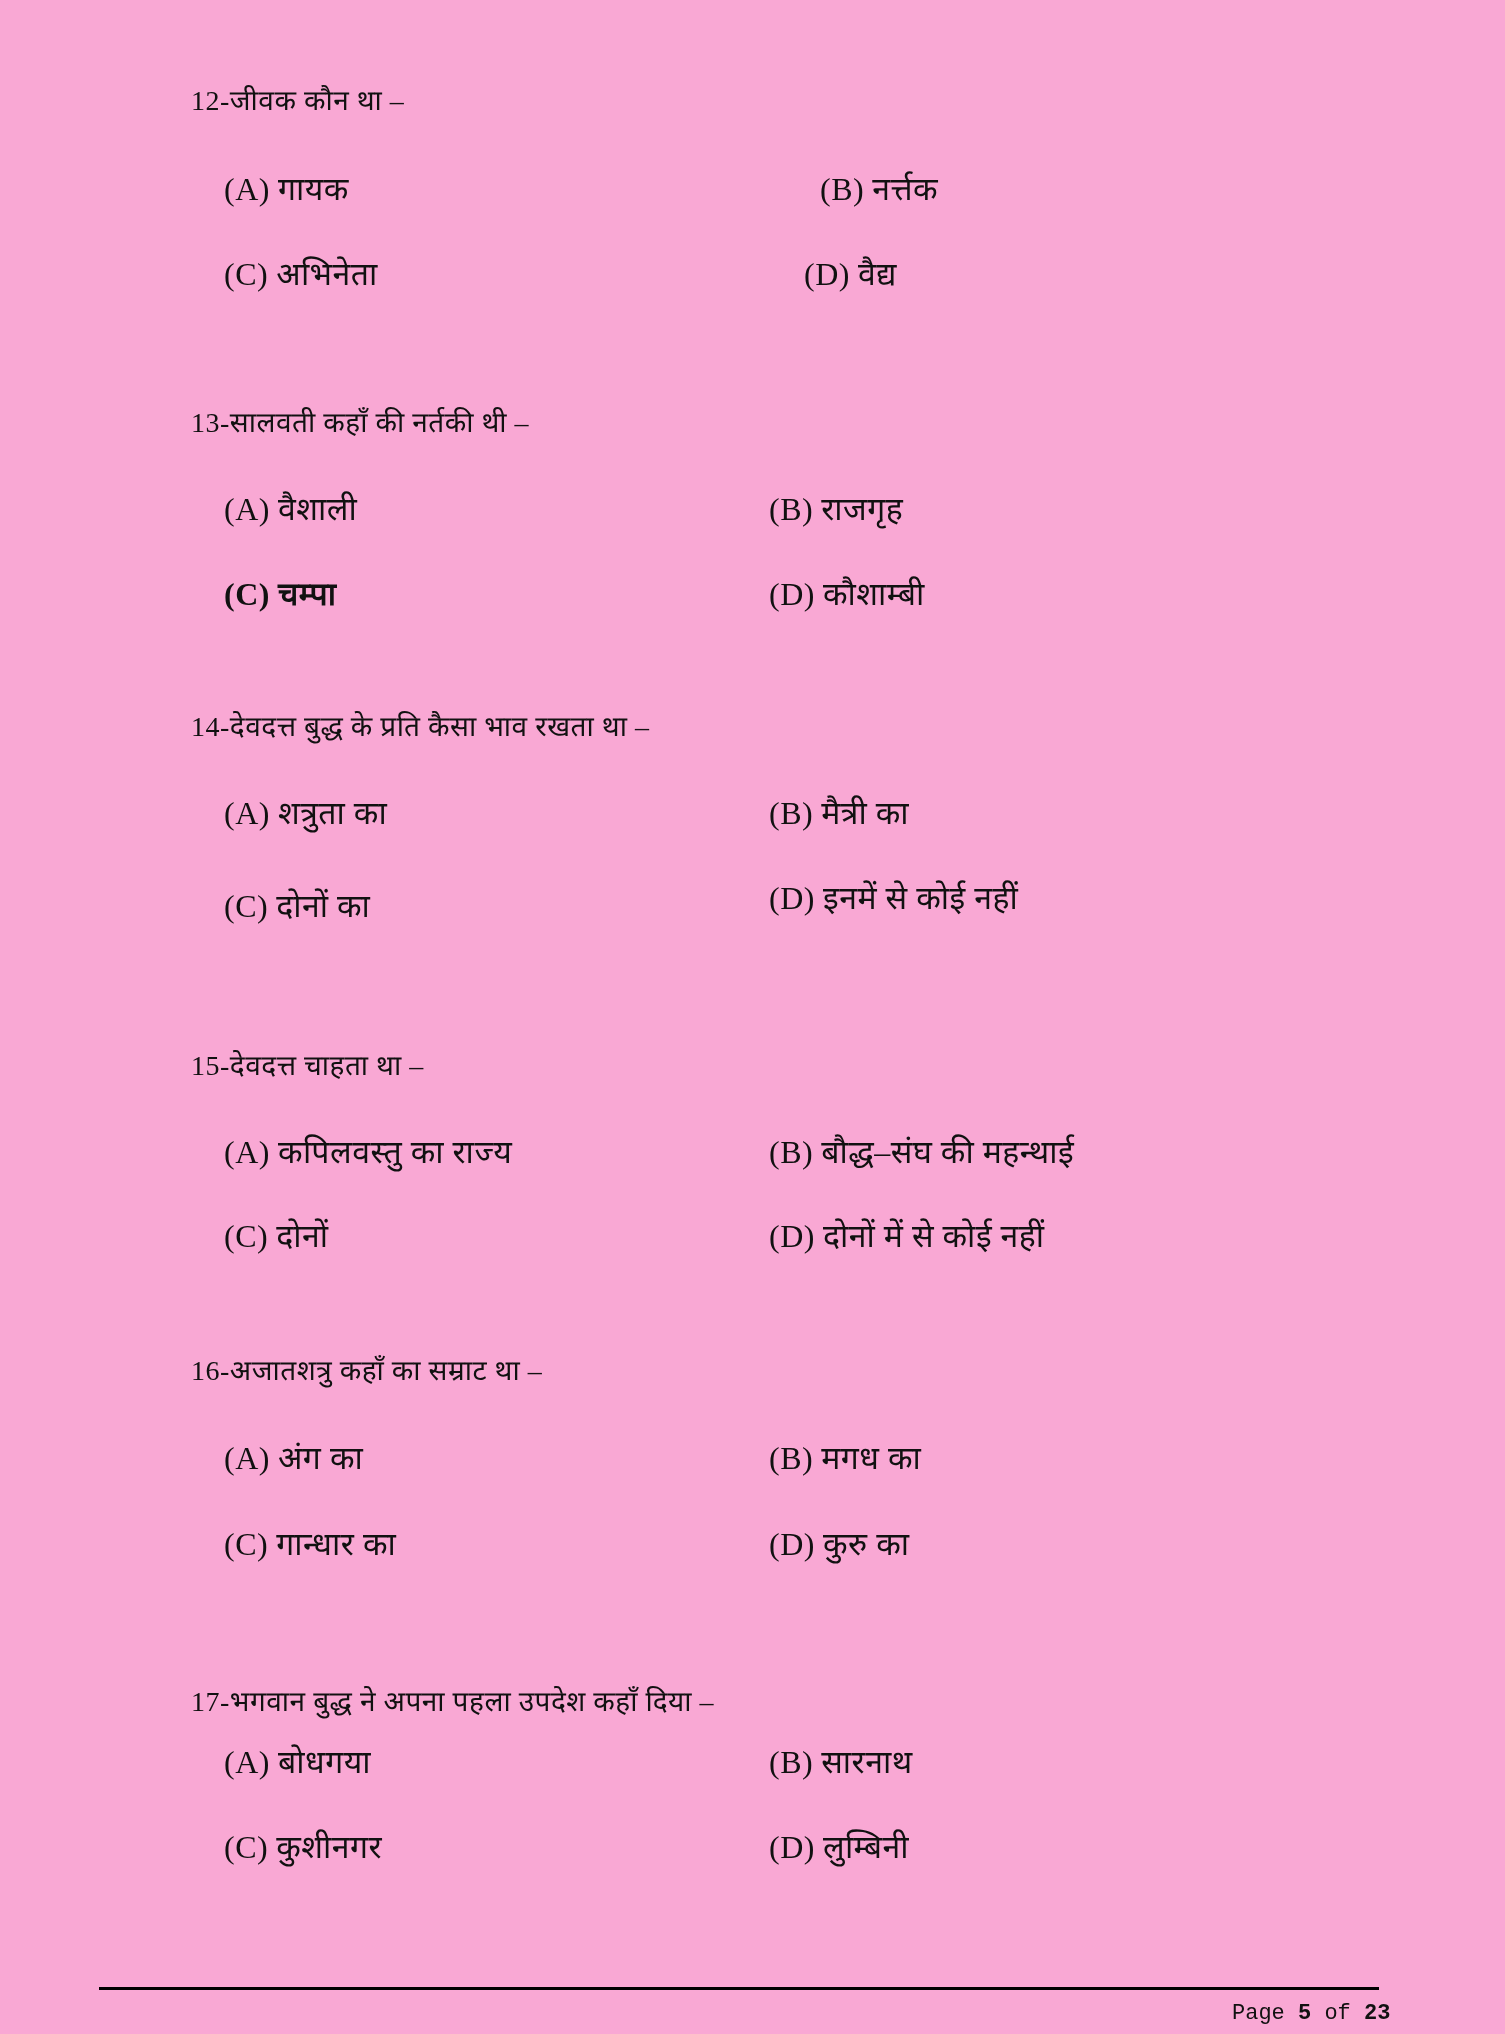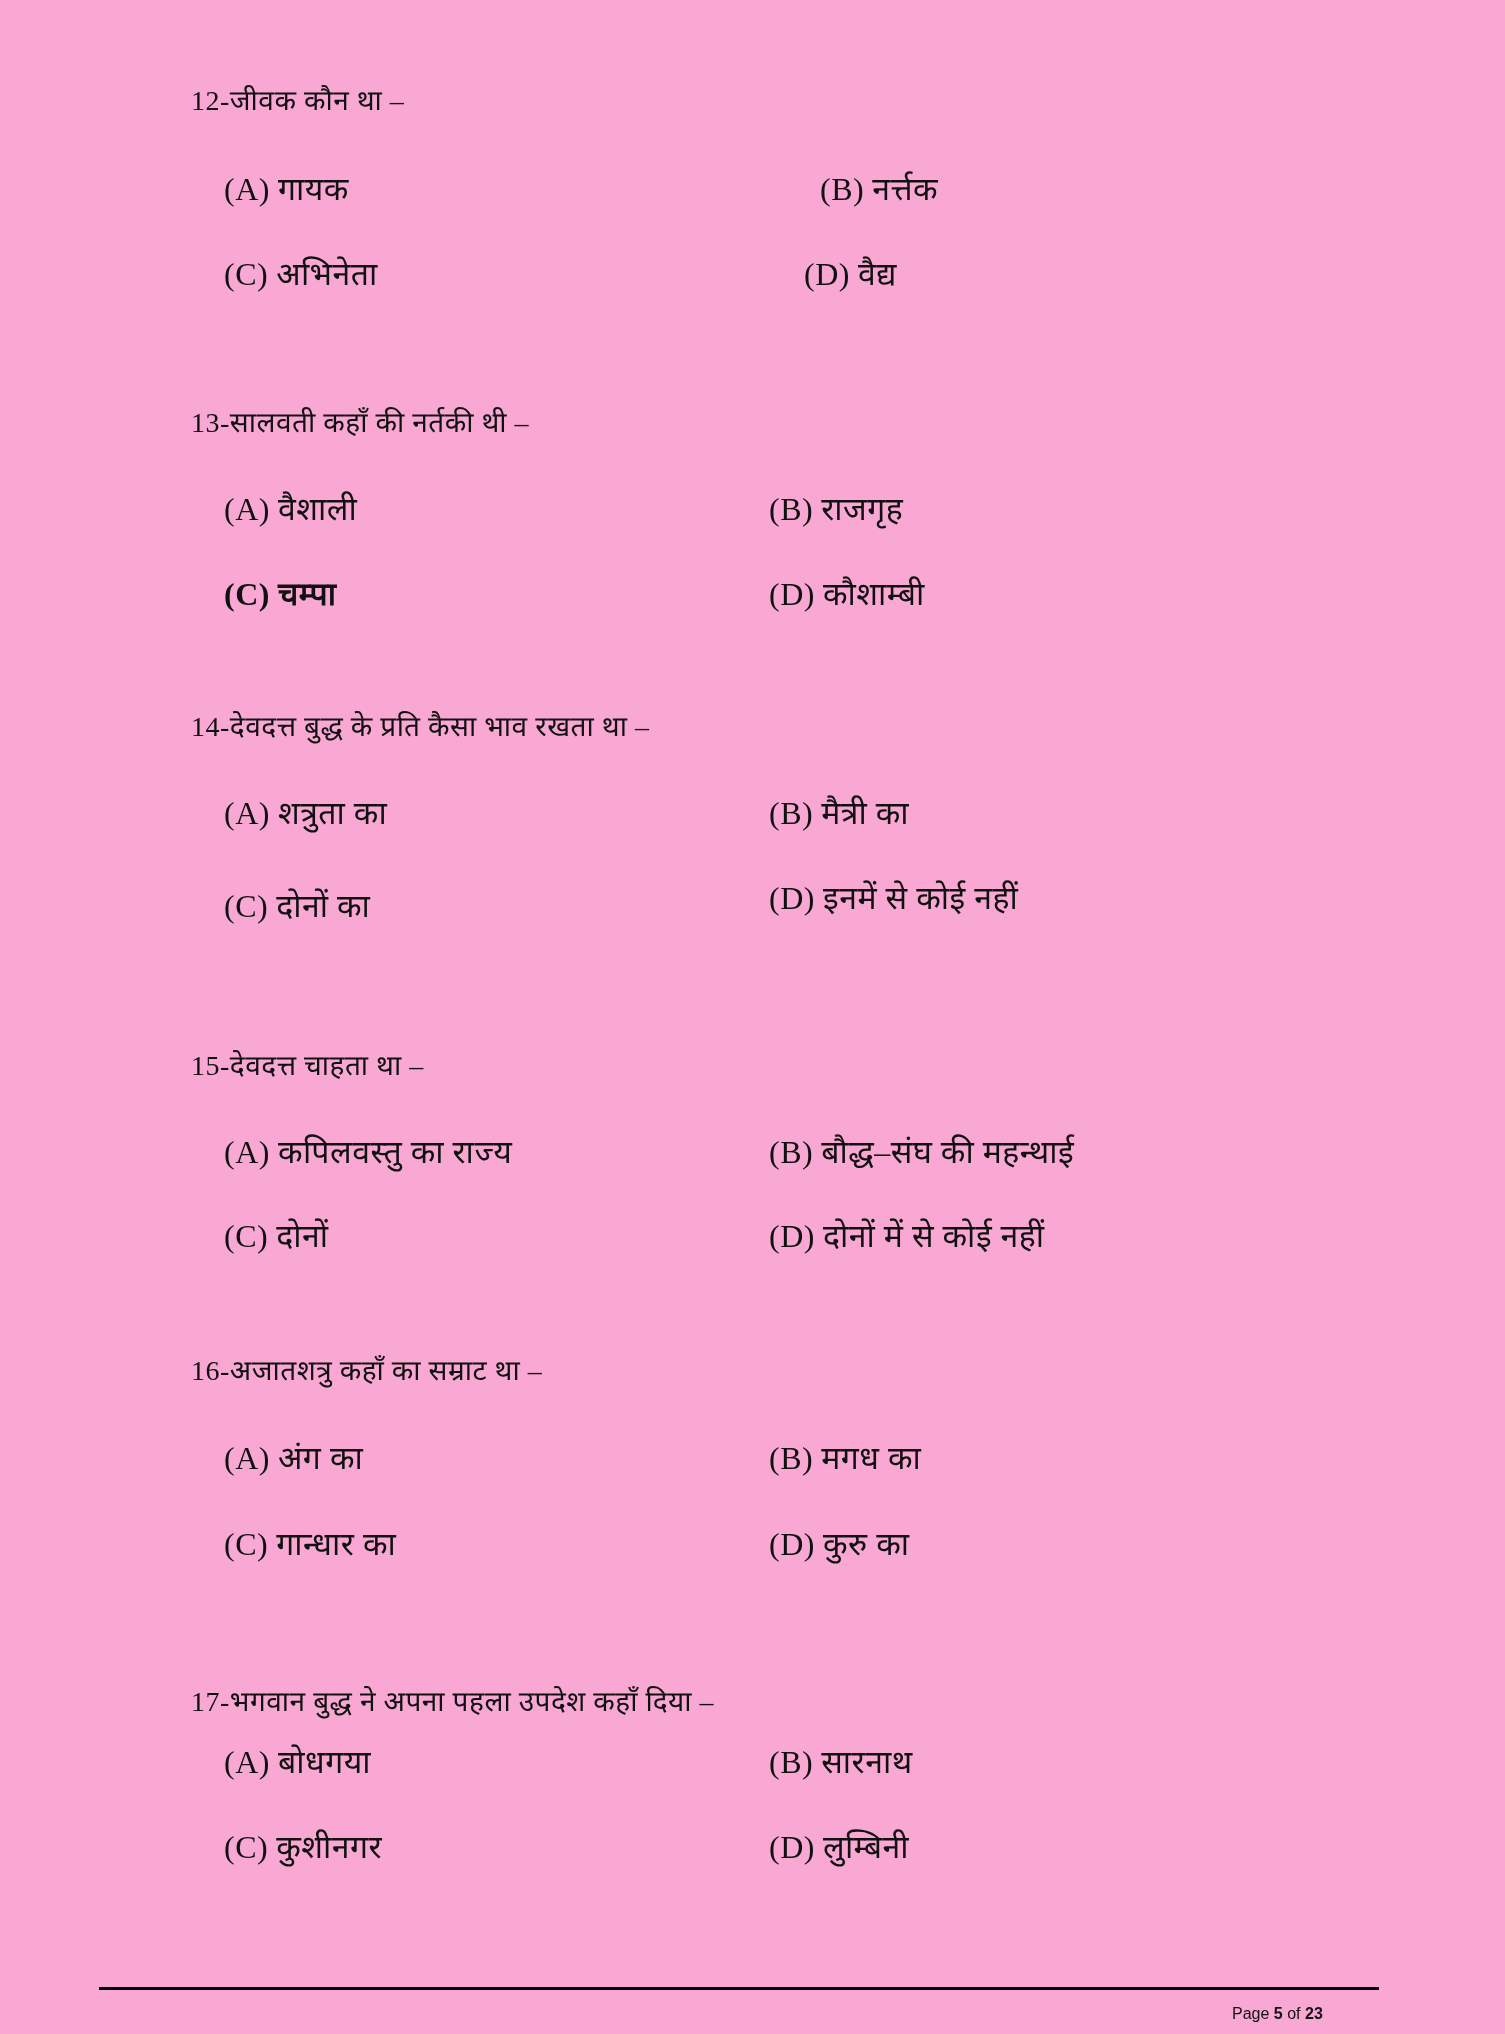--- a/index.html
+++ b/index.html
@@ -45,22 +45,22 @@
       left: 99px;
       top: 1987px;
       width: 1280px;
       height: 3px;
       background: #000000;
     }
     .footer-page {
       position: absolute;
       left: 1232px;
       top: 2001px;
-      font-family: Liberation Sans, sans-serif;
-      font-size: 16px;
+      font-family: Liberation Mono, monospace;
+      font-size: 22px;
       line-height: 26px;
       color: #111111;
       white-space: nowrap;
     }
     .footer-page b { font-weight: 700; }
   </style>
 </head>
 <body>
 
 <div class="page">

